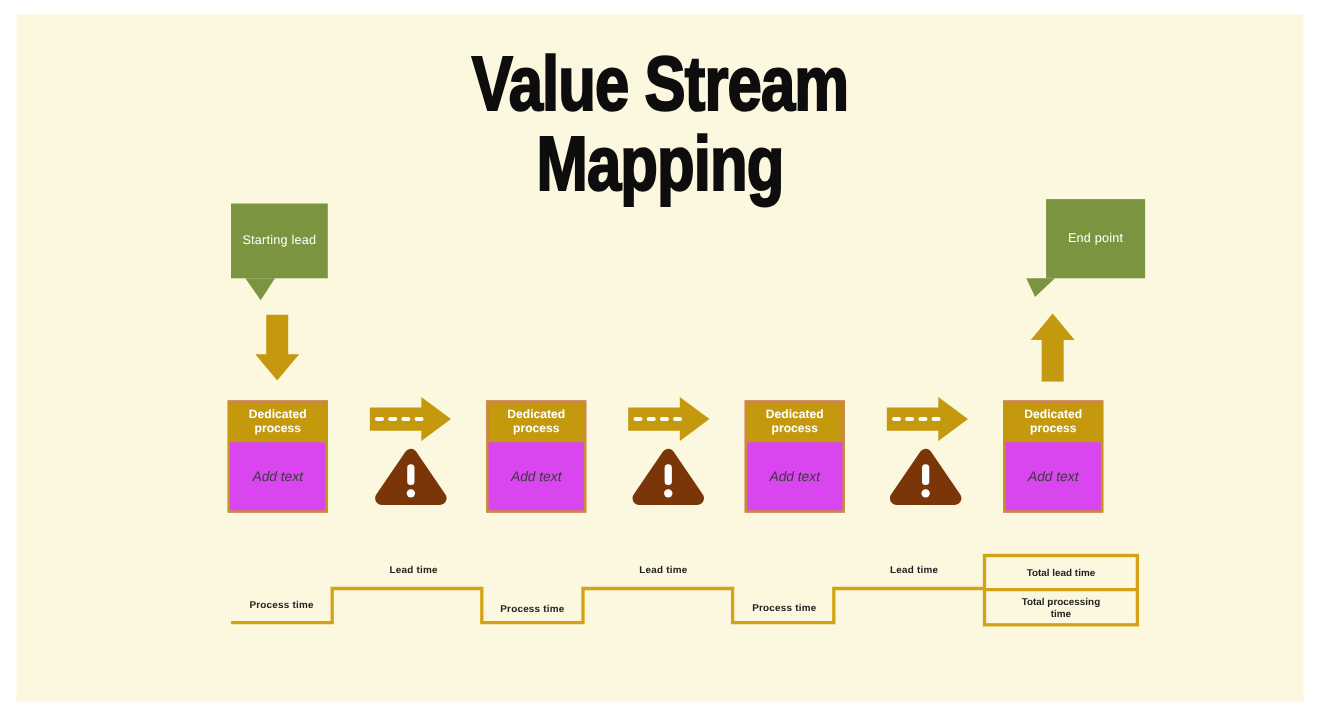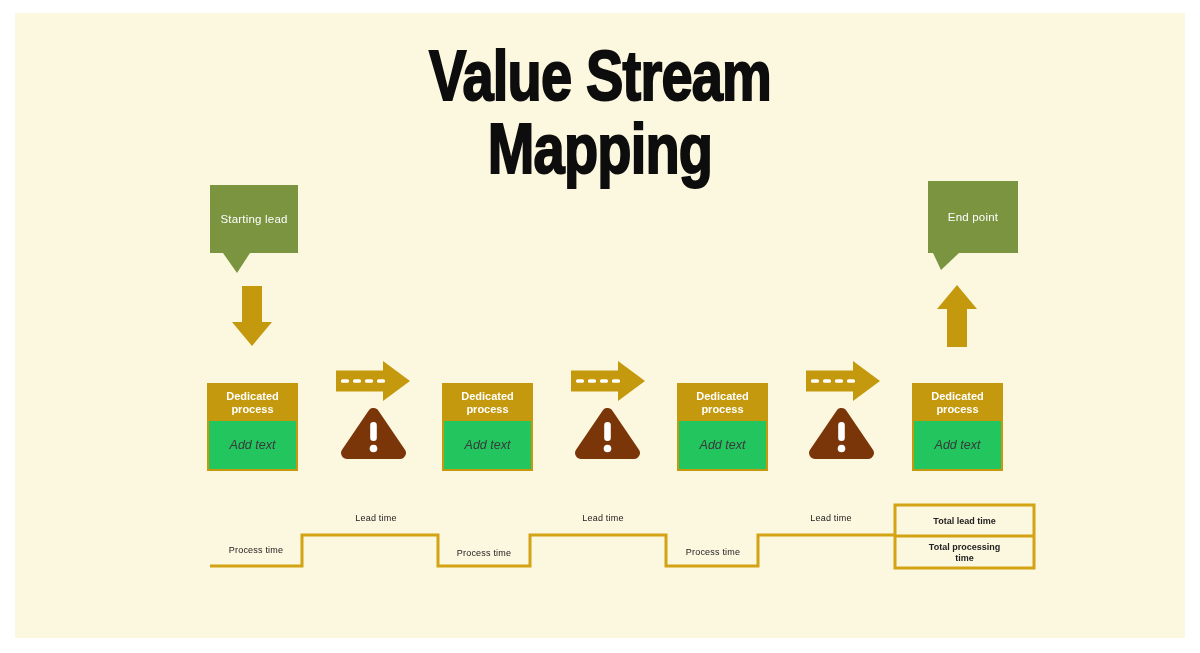--- a/index.html
+++ b/index.html
@@ -18,31 +18,31 @@
            -webkit-text-stroke:2px var(--title-ink); }
   .title div { white-space:nowrap; }
 
   
   .bubble { position:absolute; background:var(--green); color:#ffffff;
             display:flex; align-items:center; justify-content:center;
             font-size:11.5px; letter-spacing:.2px; text-align:center; }
   .bubble-tail { position:absolute; width:0; height:0; border-style:solid; border-color:var(--green) transparent transparent transparent; }
 
   
-  .pbox { position:absolute; top:364px; width:91px; height:88px; background:#22c55e;
-          border:2px solid var(--gold); display:flex; flex-direction:column;margin-top:19px; }
+  .pbox { position:absolute; top:364px; width:91px; height:102px; background:#d946ef;
+          border:2px solid var(--gold); display:flex; flex-direction:column; }
   .pbox-header { height:36px; background:var(--gold); color:#ffffff; font-size:11px;
                  line-height:13px; font-weight:700; display:flex; align-items:center;
                  justify-content:center; text-align:center; padding:0 6px; }
   .pbox-body { flex:1; display:flex; align-items:center; justify-content:center;
                color:var(--body-ink); font-size:12.5px;font-style:italic; }
 
   
   .tl-label { position:absolute; width:90px; text-align:center; font-size:9px;
-              font-weight:400; color:var(--label-ink); letter-spacing:.2px; }
+              font-weight:700; color:var(--label-ink); letter-spacing:.2px; }
   .tl-total { position:absolute; left:895px; width:139px; height:31px;
               display:flex; align-items:center; justify-content:center; text-align:center;
               font-size:9px; line-height:11px; font-weight:700; color:var(--label-ink);
               padding:0 26px; }
 
   .gold-fill { fill:var(--gold); }
   .white-fill { fill:#ffffff; }
   .brown-fill { fill:var(--brown); stroke:var(--brown); }
   .line-stroke { stroke:var(--gold-line); fill:none; }
 </style>
@@ -59,21 +59,21 @@
 
   <div class="bubble" style="left:210px; top:185px; width:88px; height:68px;">
     <span>Starting lead</span>
   </div>
   <div class="bubble-tail" style="left:223px; top:253px; border-width:20px 13px 0 14px;"></div>
 
   <svg class="abs" style="left:232px; top:286px;" width="40" height="60" viewBox="0 0 40 60">
     <path class="gold-fill" d="M10,0 H30 V36 H40 L20,60 L0,36 H10 Z"></path>
   </svg>
 
-  <div class="bubble" style="left:928px; top:181px; width:90px; height:72px;justify-content:center;">
+  <div class="bubble" style="left:951px; top:181px; width:90px; height:72px;justify-content:center;">
     <span>End point</span>
   </div>
   <div class="bubble-tail" style="left:933px; top:253px; border-width:17px 18px 0 8px;"></div>
 
   <svg class="abs" style="left:937px; top:285px;" width="40" height="62" viewBox="0 0 40 62">
     <path class="gold-fill" d="M20,0 L40,24 H30 V62 H10 V24 H0 Z"></path>
   </svg>
 
   <div class="pbox" style="left:207px;">
     <div class="pbox-header">Dedicated process</div>

